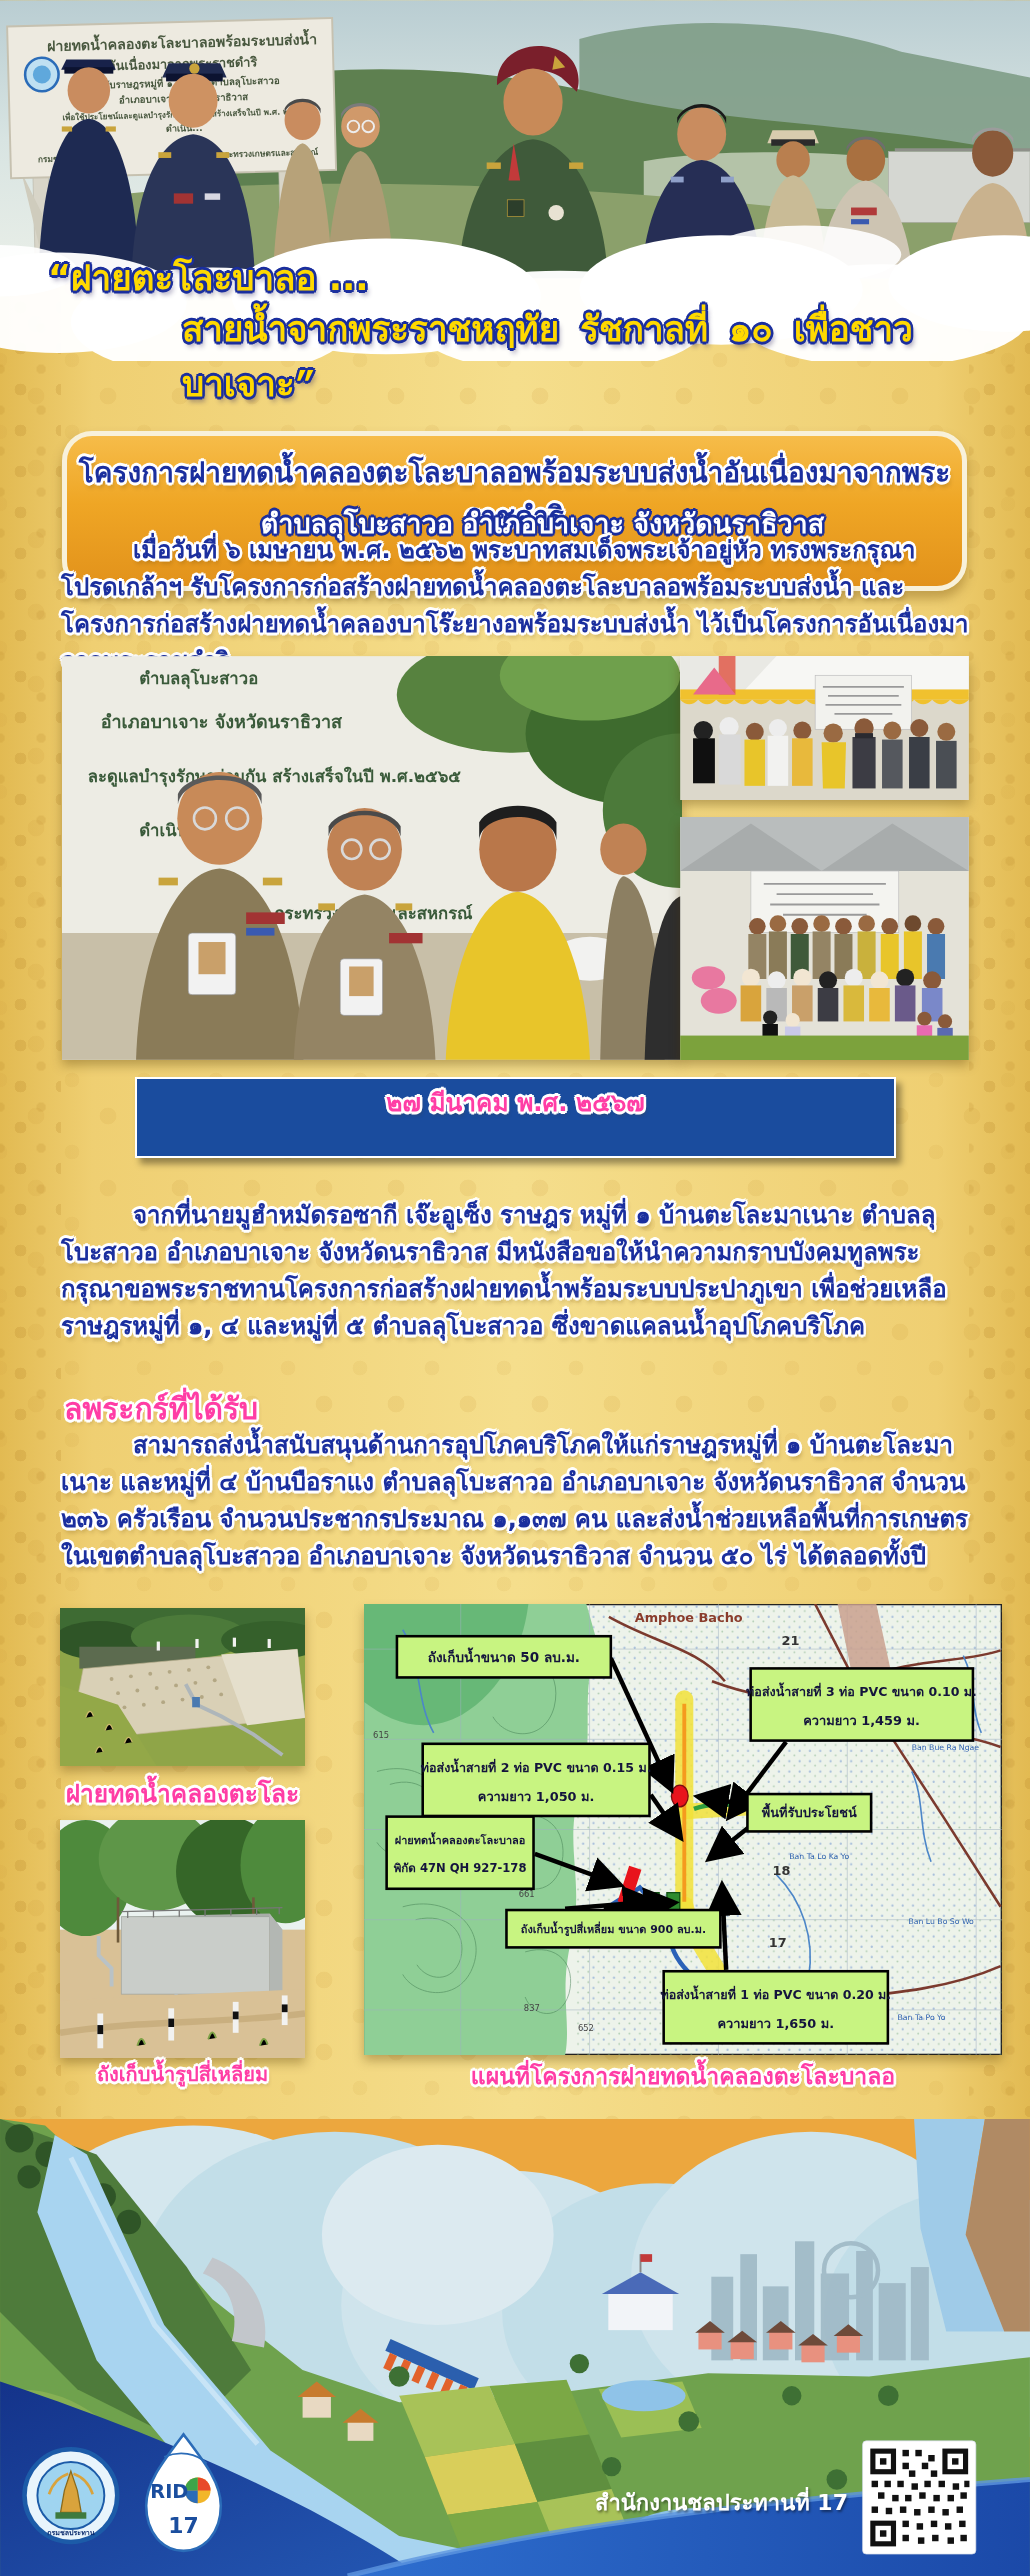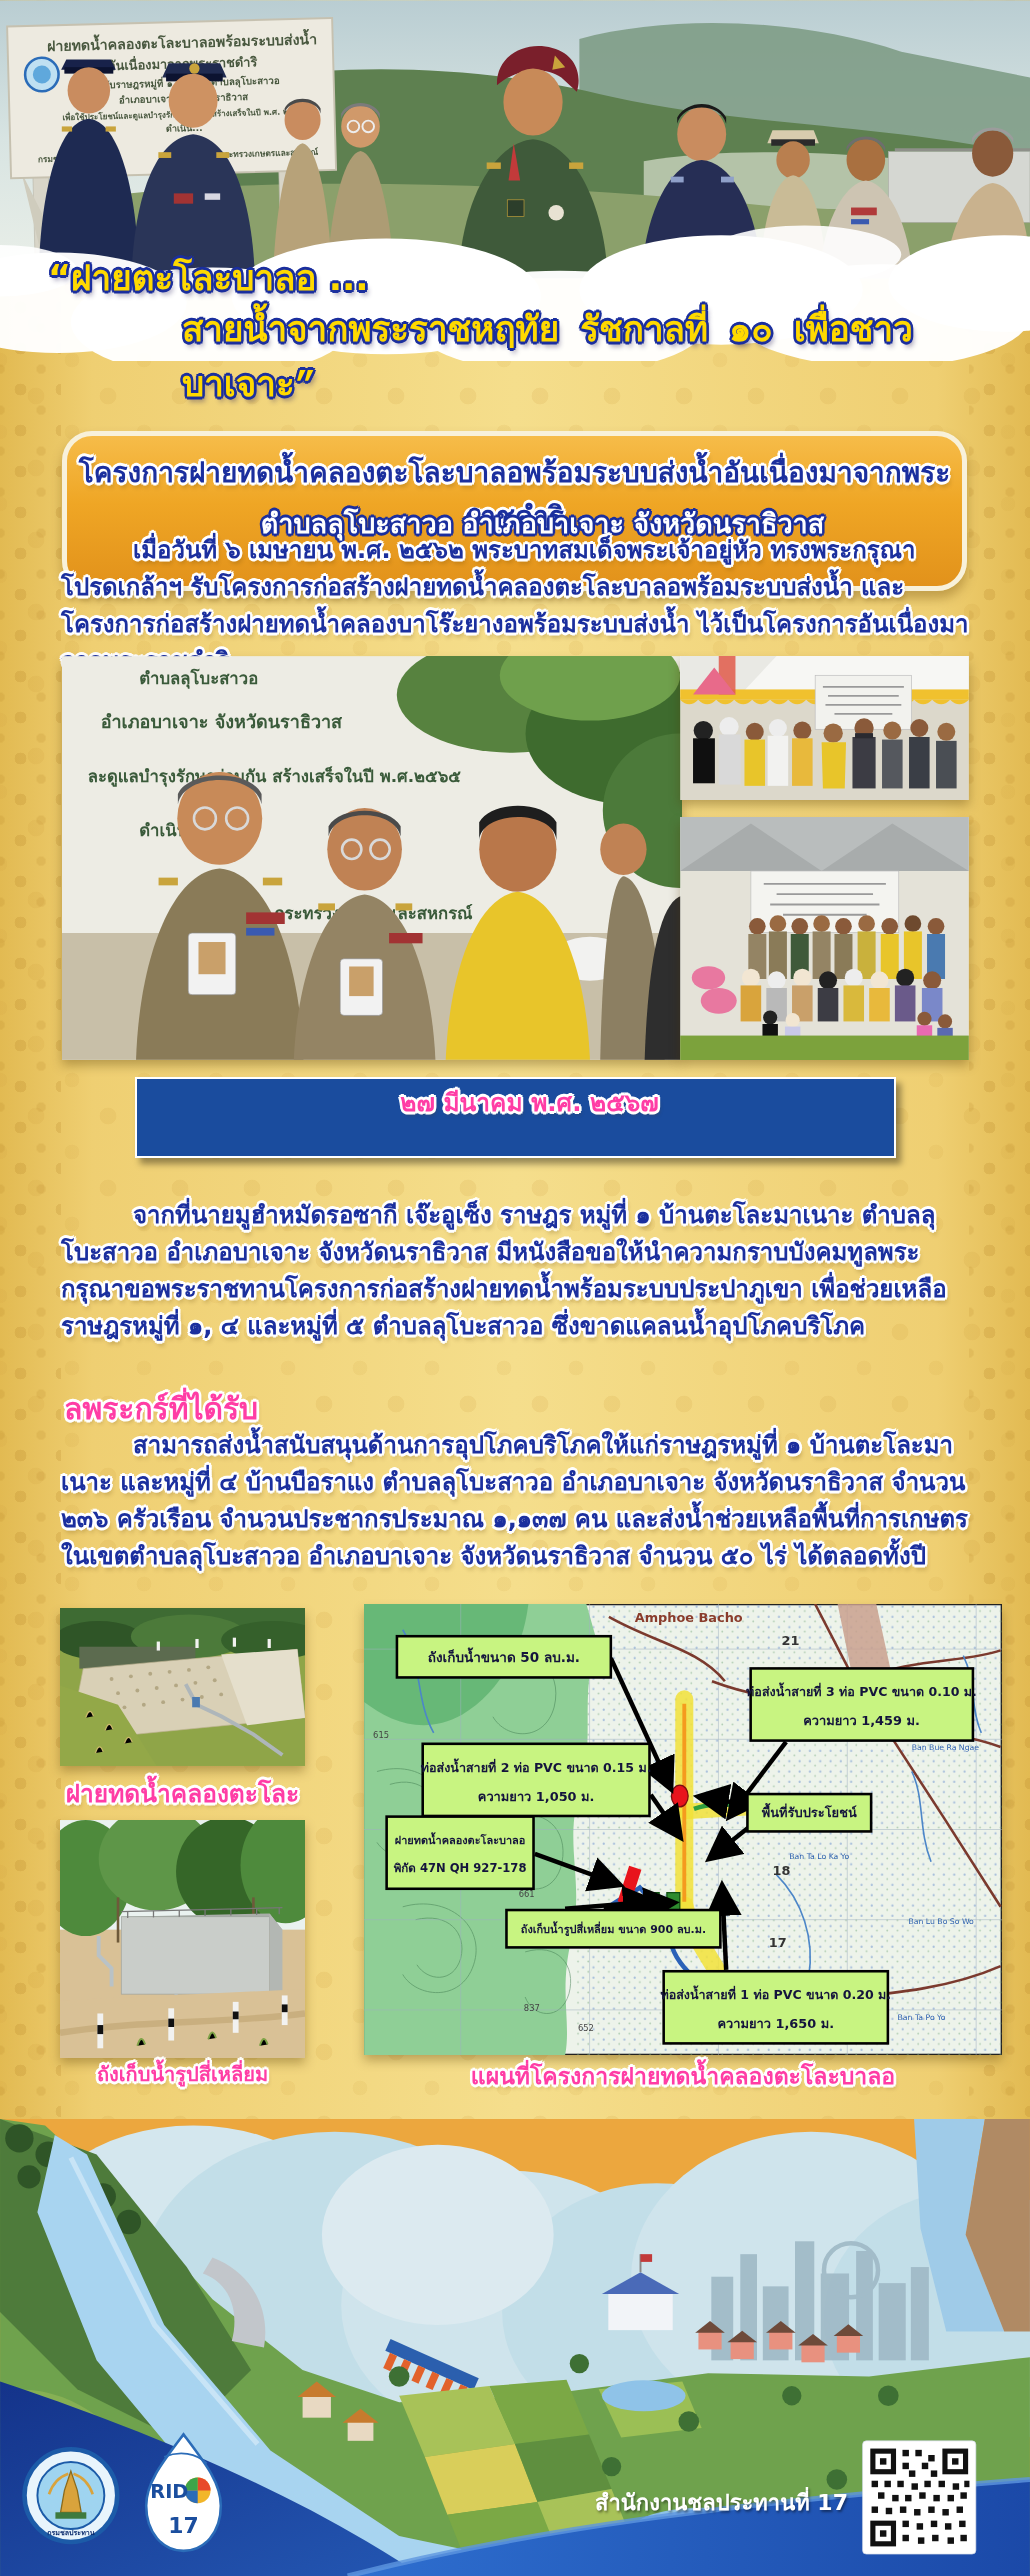--- a/index.html
+++ b/index.html
@@ -340,21 +340,21 @@
         <rect x="163" y="326" width="24" height="38" fill="#C9C9E8"></rect>
       <circle cx="380" cy="314" r="11" fill="#8A5A3A"></circle>
         <rect x="368" y="324" width="24" height="40" fill="#E86AB0"></rect>
       <circle cx="412" cy="318" r="11" fill="#8A5A3A"></circle>
         <rect x="400" y="328" width="24" height="36" fill="#5A6AB0"></rect>
     </g>
     <rect y="340" width="449" height="38" fill="#7CA23C"></rect>
   </svg>
 
   <div class="abs event-banner">
-    <div class="abs op" style="left:0;top:3.9px;width:100%;font-size:24.5px;margin-left:14px;">๒๗ มีนาคม พ.ศ. ๒๕๖๗</div>
+    <div class="abs op" style="left:0;top:3.9px;width:100%;font-size:24.5px;">๒๗ มีนาคม พ.ศ. ๒๕๖๗</div>
   </div>
 
   <p class="abs ow para" style="left:61px;top:1197px;width:908px;">จากที่นายมูฮำหมัดรอซากี เจ๊ะอูเซ็ง ราษฎร หมู่ที่ ๑ บ้านตะโละมาเนาะ ตำบลลุโบะสาวอ อำเภอบาเจาะ จังหวัดนราธิวาส มีหนังสือขอให้นำความกราบบังคมทูลพระกรุณาขอพระราชทานโครงการก่อสร้างฝายทดน้ำพร้อมระบบประปาภูเขา เพื่อช่วยเหลือราษฎรหมู่ที่ ๑, ๔ และหมู่ที่ ๕ ตำบลลุโบะสาวอ ซึ่งขาดแคลนน้ำอุปโภคบริโภค</p>
 
   <div class="abs op" style="left:64px;top:1385px;font-size:30px;">ลพระกร์ที่ได้รับ</div>
   <p class="abs ow para" style="left:61px;top:1427px;width:908px;">สามารถส่งน้ำสนับสนุนด้านการอุปโภคบริโภคให้แก่ราษฎรหมู่ที่ ๑ บ้านตะโละมาเนาะ และหมู่ที่ ๔ บ้านบือราแง ตำบลลุโบะสาวอ อำเภอบาเจาะ จังหวัดนราธิวาส จำนวน ๒๓๖ ครัวเรือน จำนวนประชากรประมาณ ๑,๑๓๗ คน และส่งน้ำช่วยเหลือพื้นที่การเกษตรในเขตตำบลลุโบะสาวอ อำเภอบาเจาะ จังหวัดนราธิวาส จำนวน ๕๐ ไร่ ได้ตลอดทั้งปี</p>
 
   <svg class="abs photo" style="left:60px;top:1608px;" width="245" height="158" viewBox="0 0 380 245">
     <rect width="380" height="245" fill="#8FA548"></rect>
     <g fill="#3E6B33">

